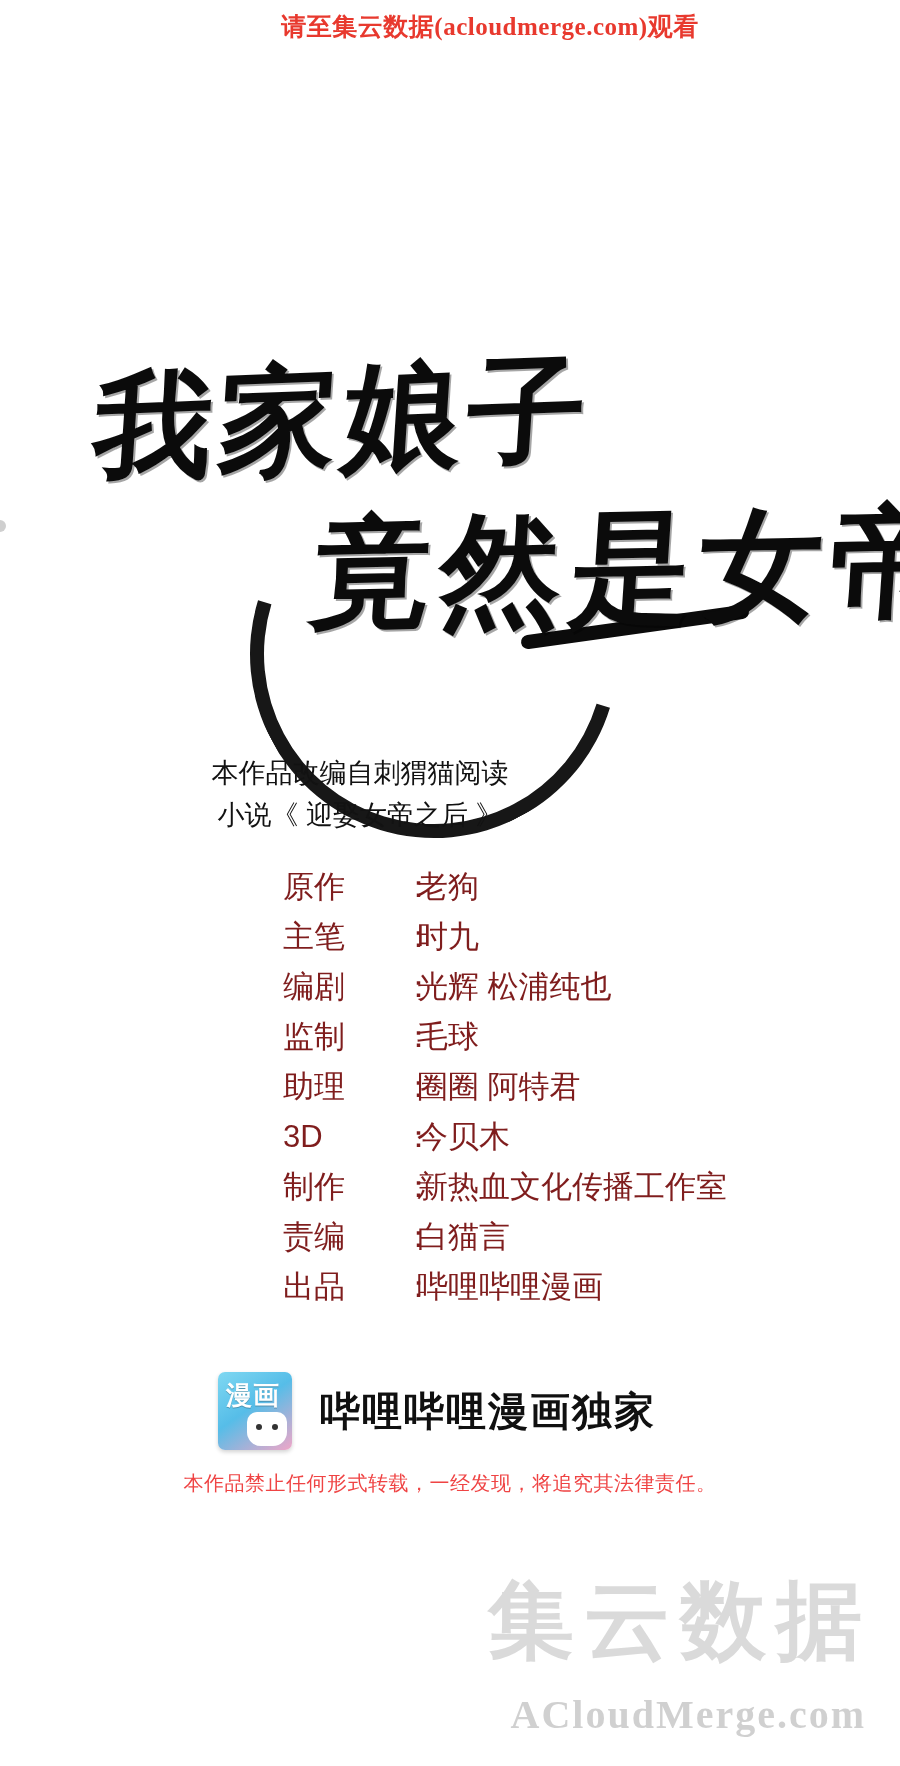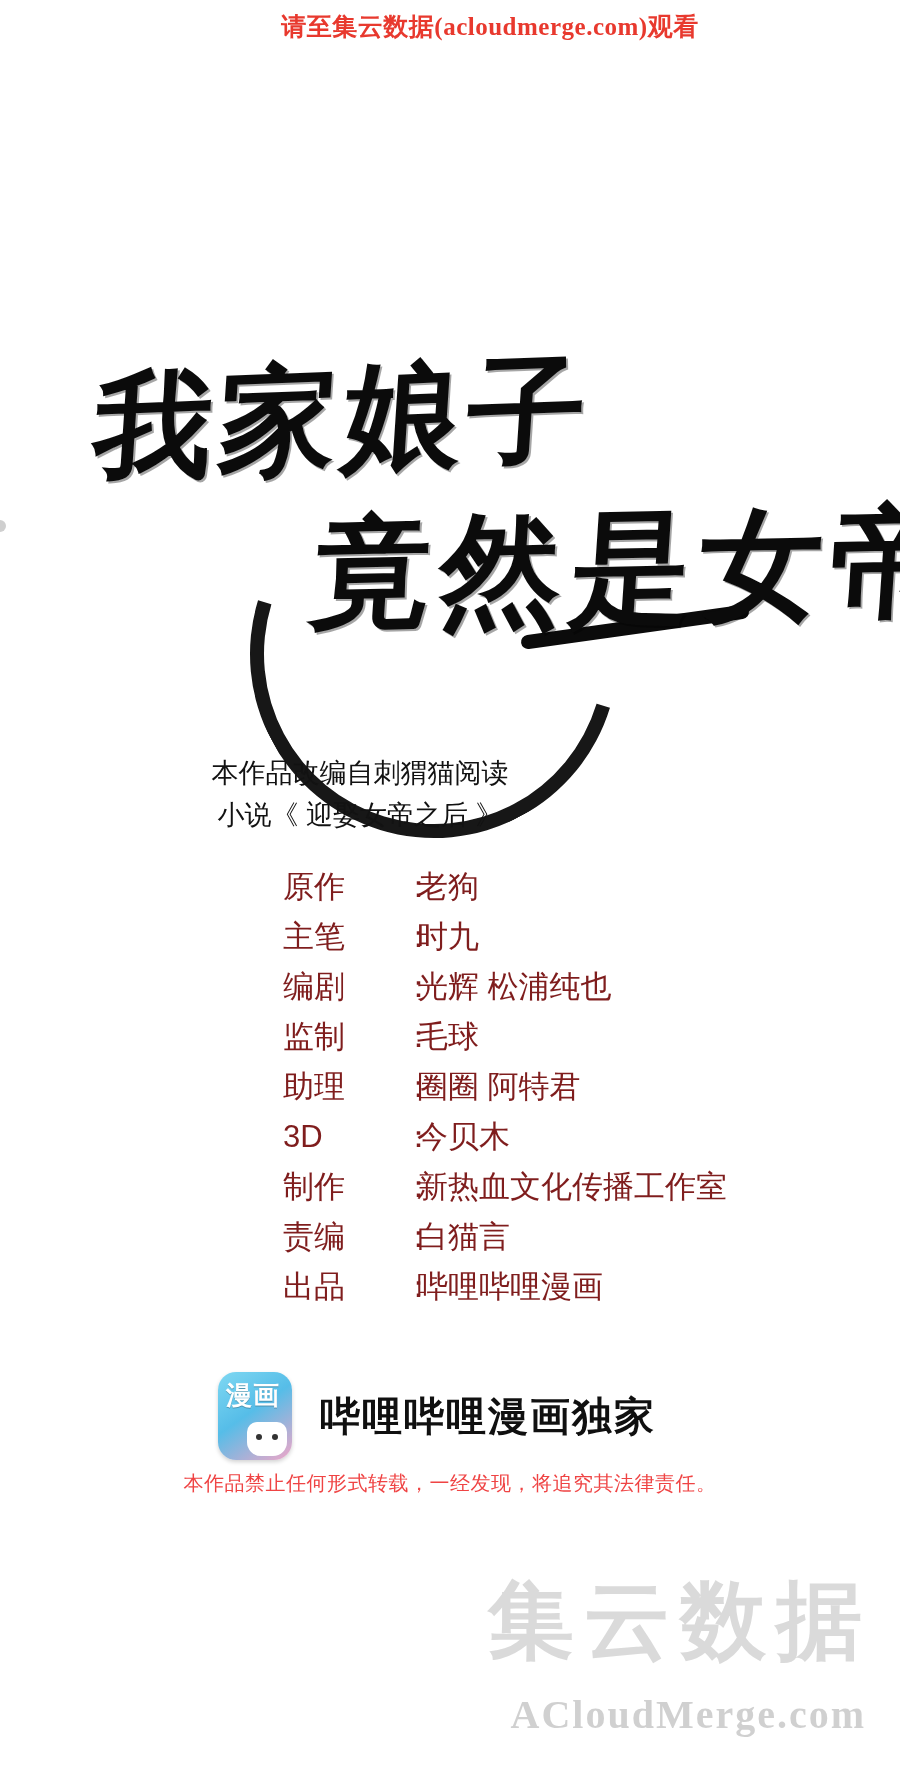--- a/index.html
+++ b/index.html
@@ -138,22 +138,22 @@
   
   .exclusive {
     position: absolute;
     top: 1372px;
     left: 218px;
     display: flex;
     align-items: center;
   }
   .app-badge {
     width: 74px;
-    height: 88px;
-    border-radius: 18px;
+    height: 78px;
+    border-radius: 7px;
     background: linear-gradient(145deg, #7fd8f2 0%, #56bde8 45%, #f0a6c8 100%);
     position: relative;
     overflow: hidden;
     box-shadow: 0 2px 4px rgba(0,0,0,0.18);
     flex: none;
   }
   .app-badge .badge-word {
     position: absolute;
     top: 6px;
     left: 8px;

